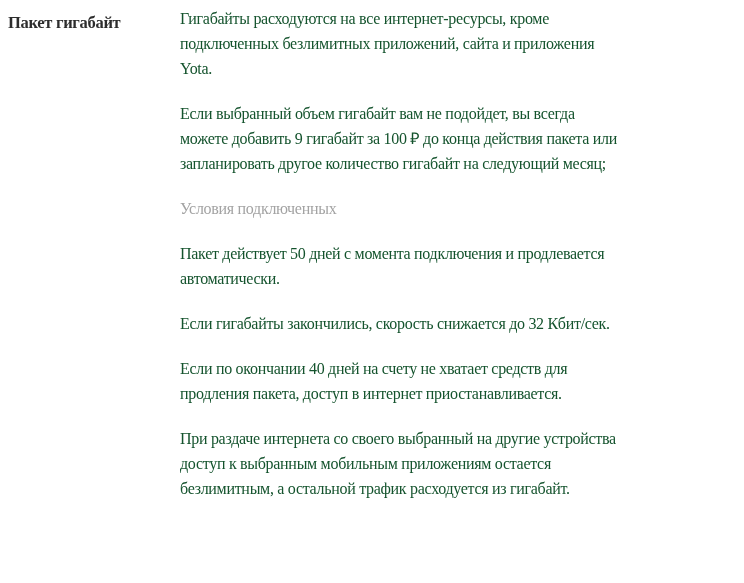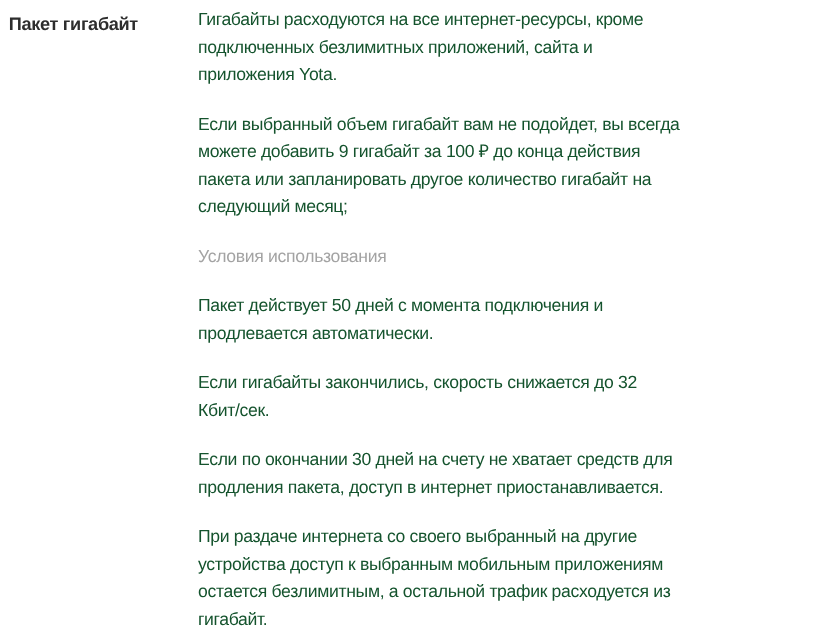--- a/index.html
+++ b/index.html
@@ -5,21 +5,21 @@
   html, body {
     margin: 0;
     padding: 0;
     background: #ffffff;
   }
   .page {
     width: 652px;
     height: 583px;
     box-sizing: border-box;
     background: #ffffff;
-    font-family: Liberation Sans, sans-serif;
+    font-family: Liberation Serif, serif;
     color: #333333;
     display: flex;
     padding: 6px 34px 10px 8px;
     overflow: hidden;
   }
   .label-col {
     width: 172px;
     flex: none;
   }
   .row-label {
@@ -57,19 +57,19 @@
 </head>
 <body>
 
 <div class="page">
   <div class="label-col">
     <h3 class="row-label">Пакет гигабайт</h3>
   </div>
   <div class="content-col">
     <p class="para">Гигабайты расходуются на все интернет-ресурсы, кроме подключенных безлимитных приложений, сайта и приложения Yota.</p>
     <p class="para">Если выбранный объем гигабайт вам не подойдет, вы всегда можете добавить 9 гигабайт за 100 ₽ до конца действия пакета или запланировать другое количество гигабайт на следующий месяц;</p>
-    <h4 class="subheading">Условия использования</h4>
+    <h4 class="subheading">Условия подключенных</h4>
     <p class="para">Пакет действует 50 дней с момента подключения и продлевается автоматически.</p>
     <p class="para">Если гигабайты закончились, скорость снижается до 32 Кбит/сек.</p>
-    <p class="para">Если по окончании 30 дней на счету не хватает средств для продления пакета, доступ в интернет приостанавливается.</p>
+    <p class="para">Если по окончании 40 дней на счету не хватает средств для продления пакета, доступ в интернет приостанавливается.</p>
     <p class="para">При раздаче интернета со своего выбранный на другие устройства доступ к выбранным мобильным приложениям остается безлимитным, а остальной трафик расходуется из гигабайт.</p>
   </div>
 </div>
 
 </body></html>

